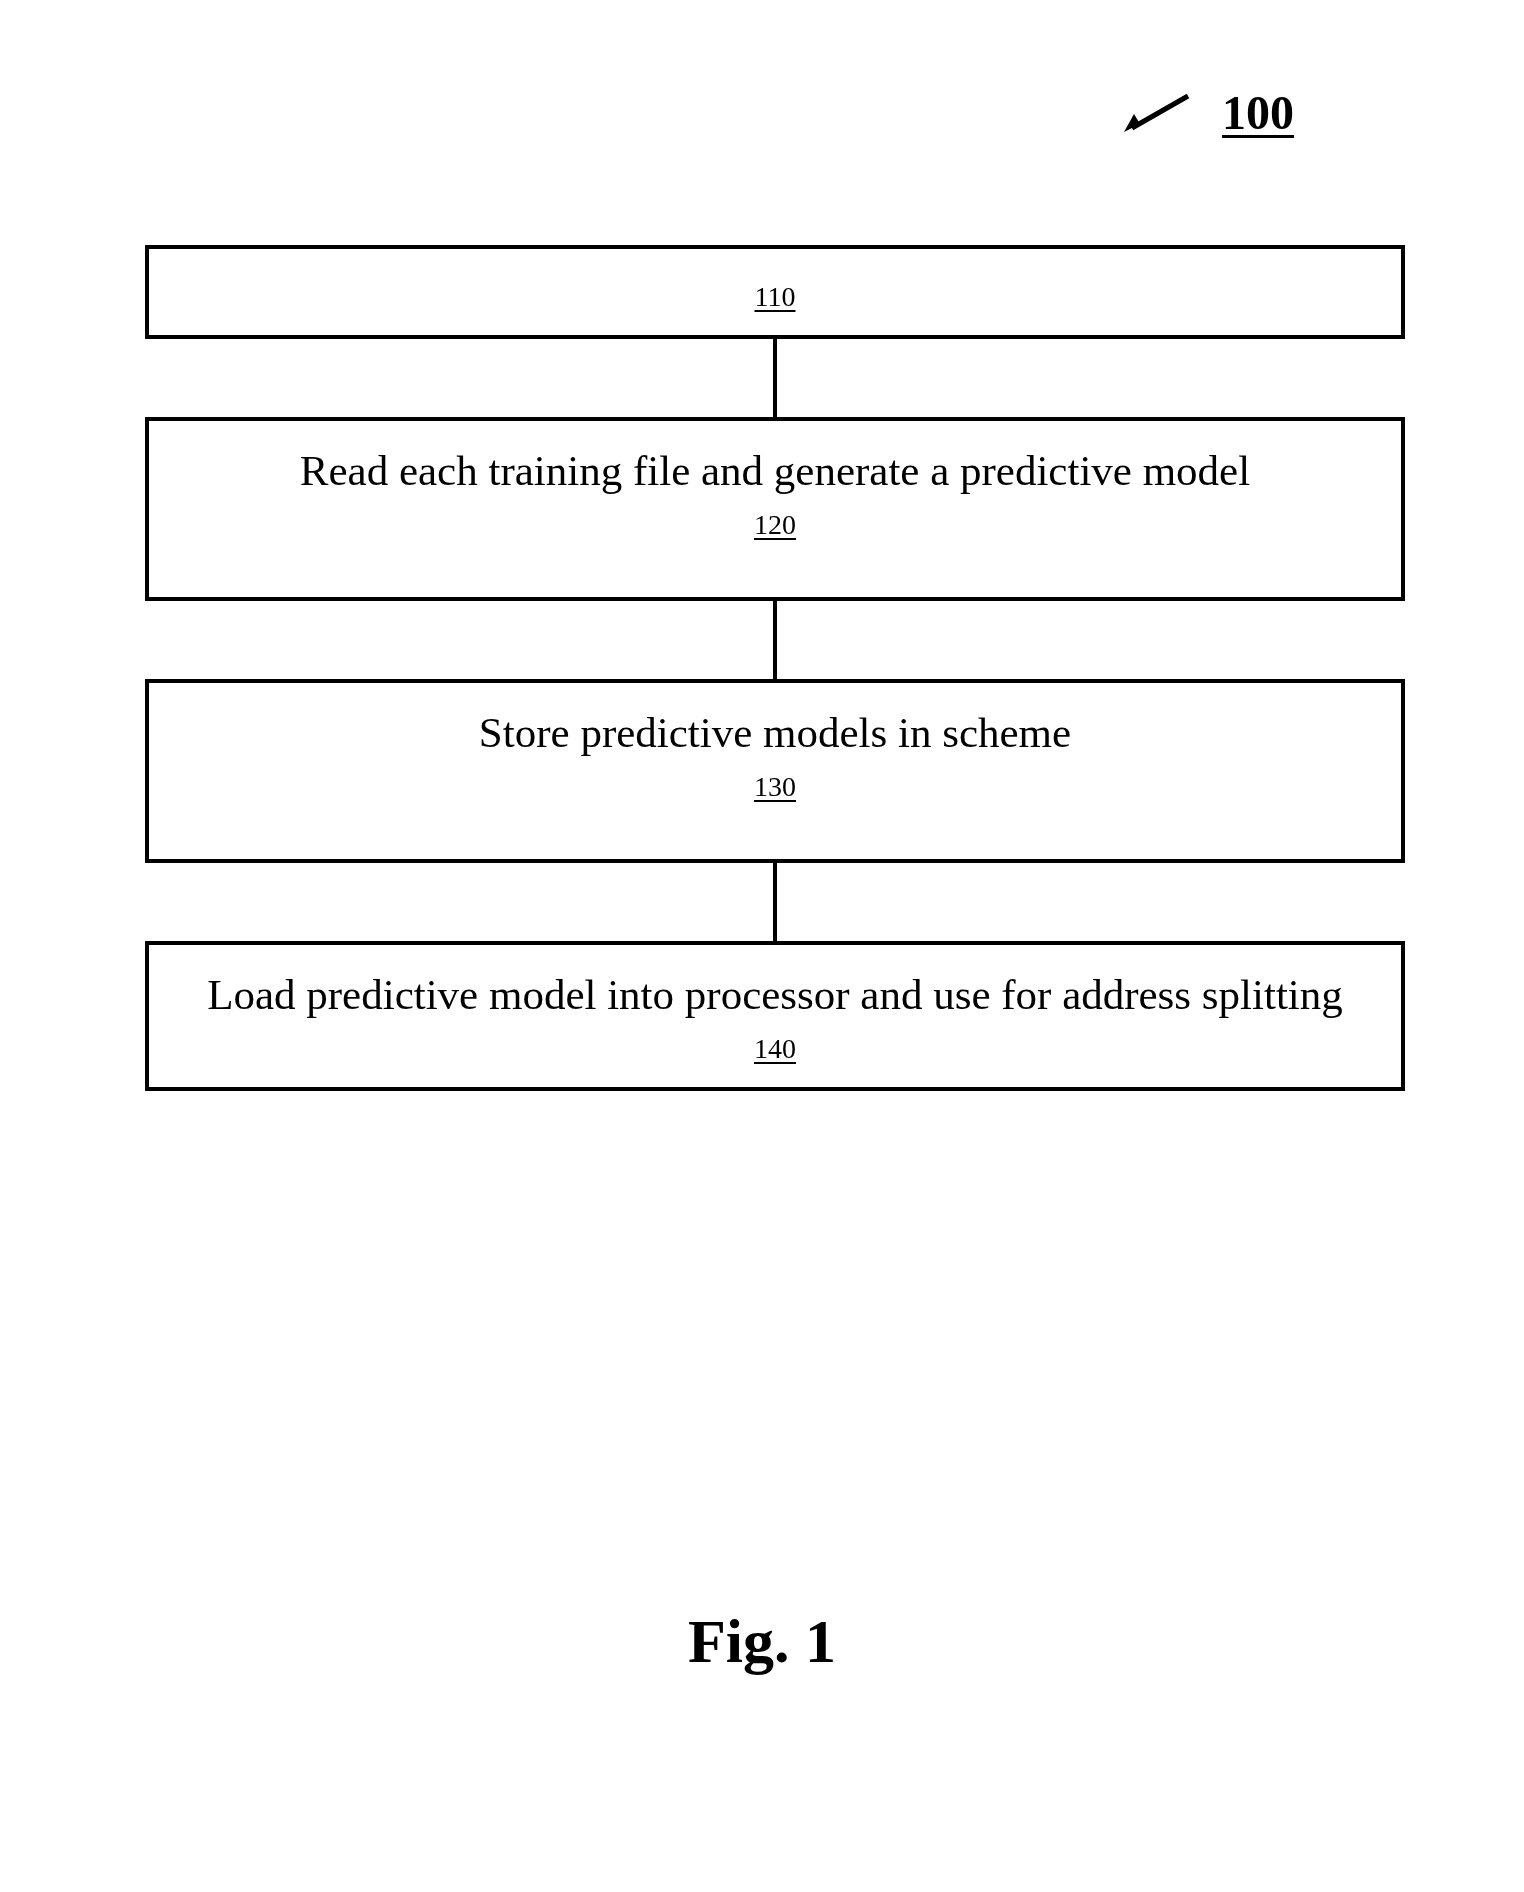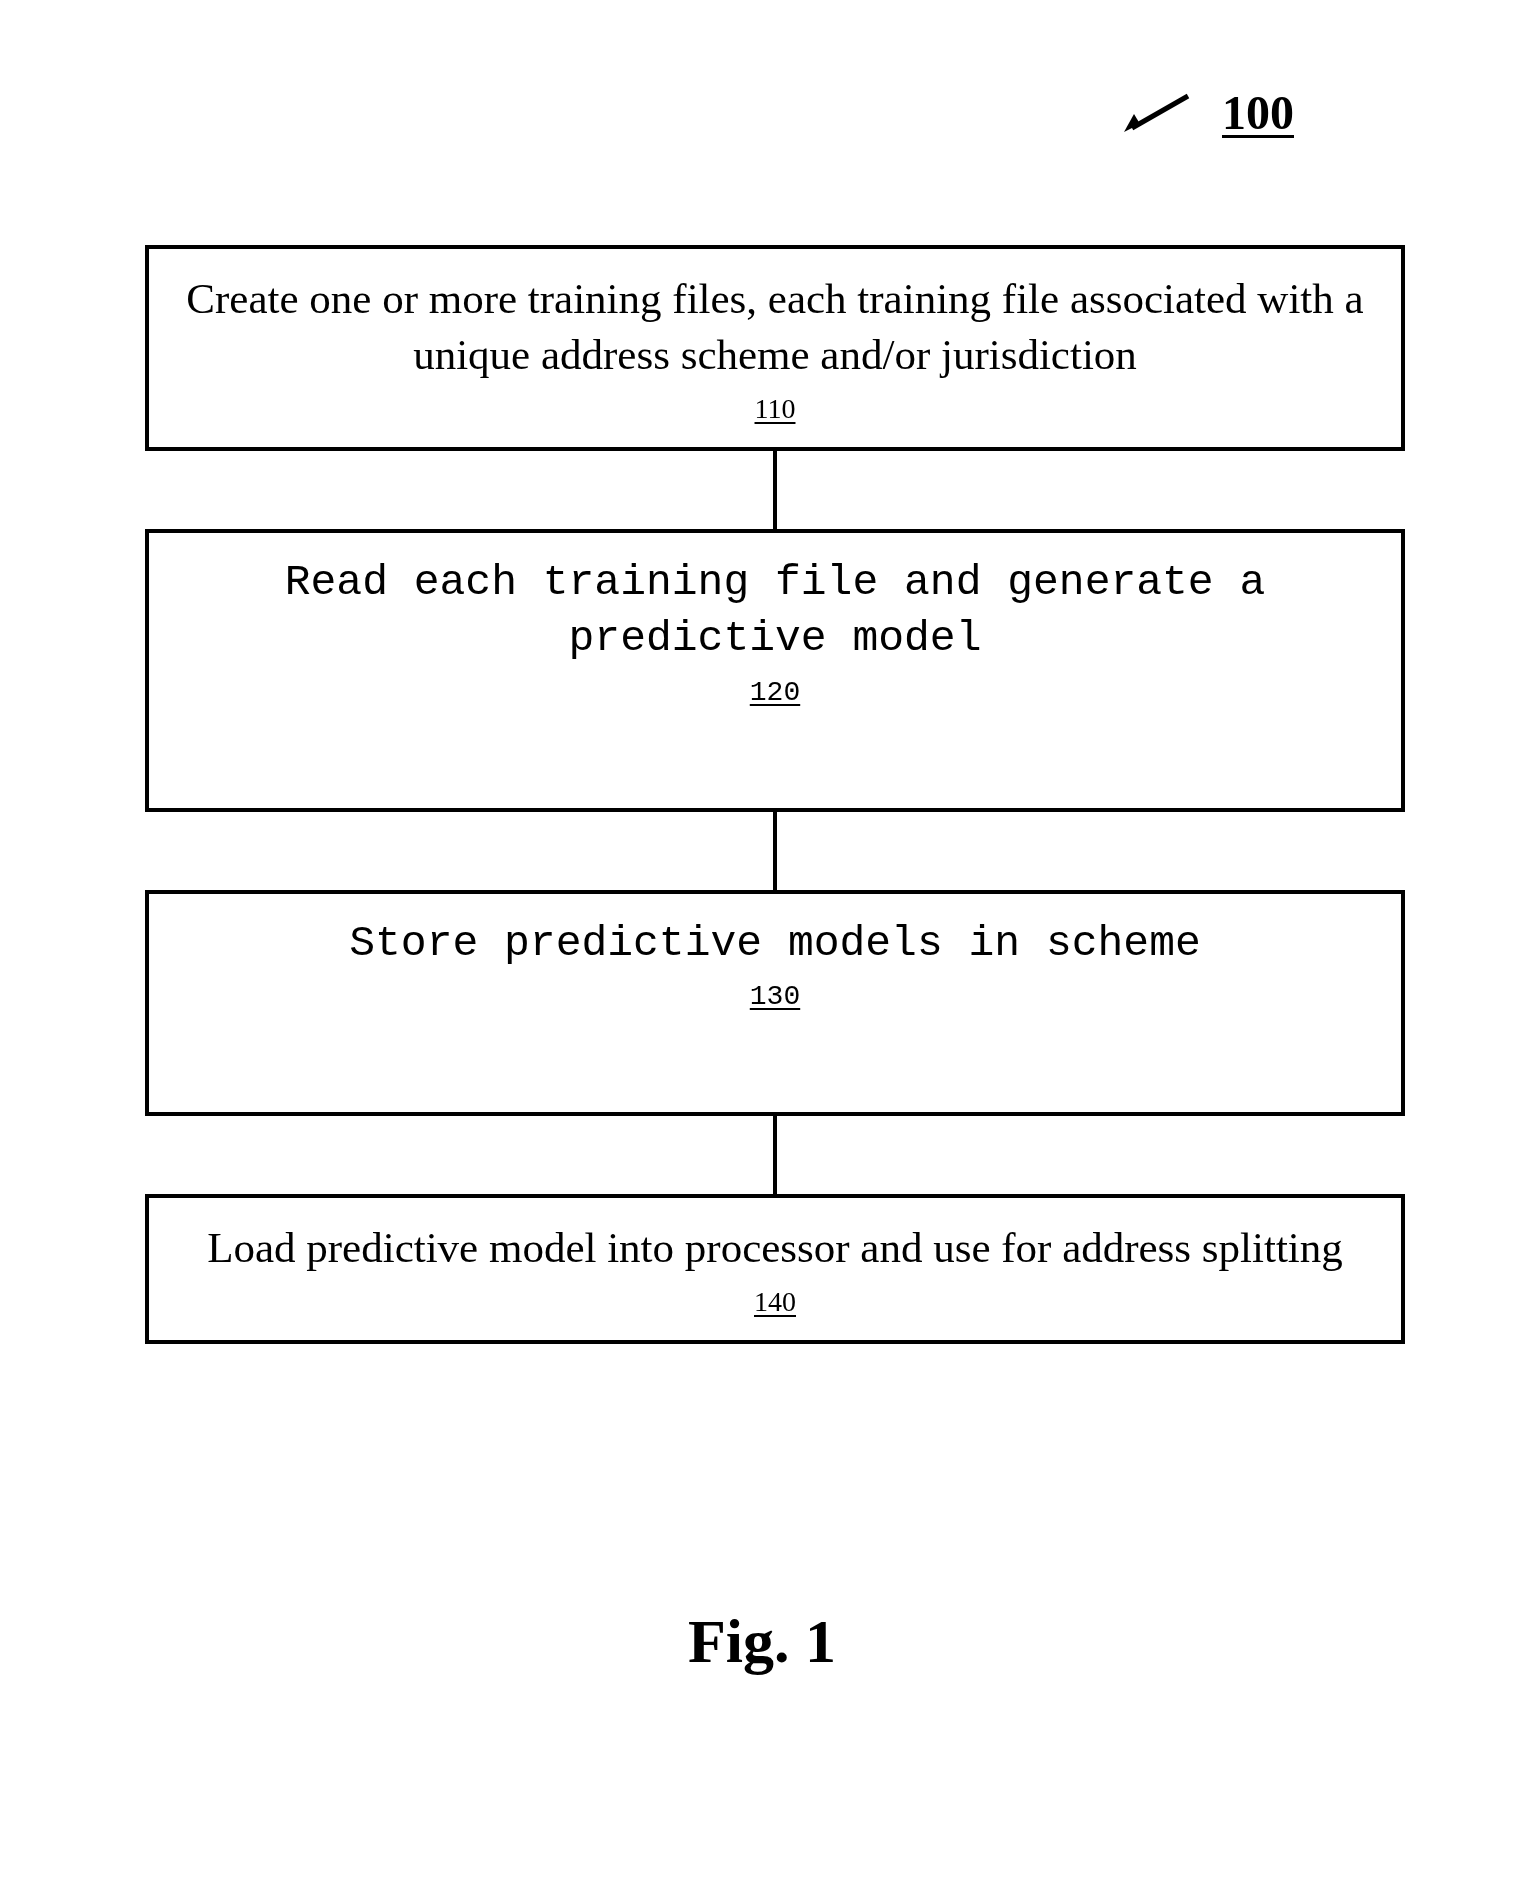--- a/index.html
+++ b/index.html
@@ -45,22 +45,21 @@
     
     .flow-box {
       width: 100%;
       border: 4px solid #000;
       padding: 22px 20px;
       text-align: center;
       background: #fff;
     }
     
     .flow-box-tall {
-      padding-bottom: 100px;
-      font-family: Liberation Mono, monospace;
+      padding-bottom: 56px;
     }
     
     .box-text {
       font-size: 43px;
       line-height: 1.3;
       color: #000;
     }
     
     .box-number {
       font-size: 28px;
@@ -93,21 +92,20 @@
   <svg width="75" height="50" viewBox="0 0 75 50">
     <line x1="68" y1="8" x2="12" y2="40" stroke="#000" stroke-width="5"></line>
     <polygon points="4,44 20,36 14,26" fill="#000"></polygon>
   </svg>
   <span class="diagram-number">100</span>
 </div>
 
 <div class="flowchart">
 
   <div class="flow-box">
-    <div class="box-text">Create one or more training files, each training file associated with a unique address scheme and/or jurisdiction</div>
     <div class="box-number">110</div>
   </div>
 
   <div class="connector"></div>
 
   <div class="flow-box flow-box-tall">
     <div class="box-text">Read each training file and generate a predictive model</div>
     <div class="box-number">120</div>
   </div>
 

